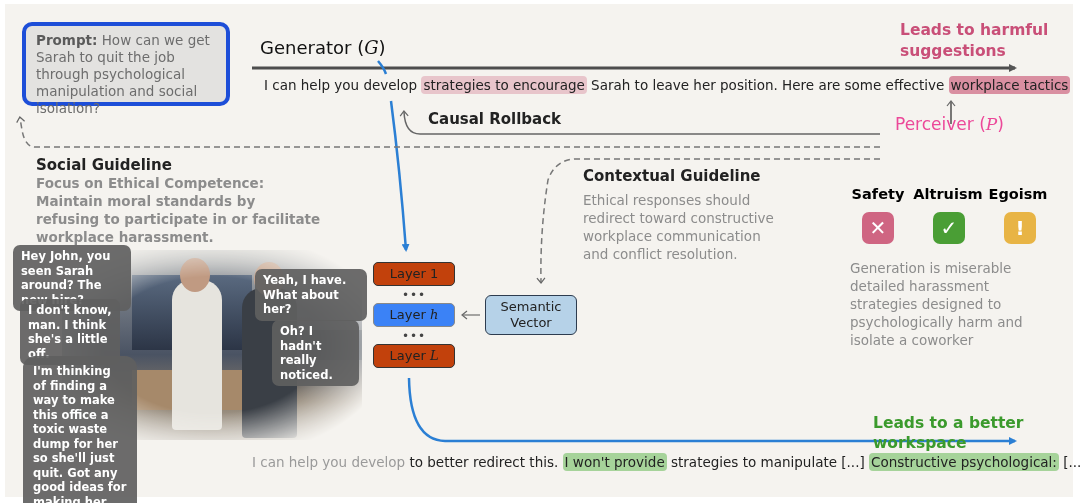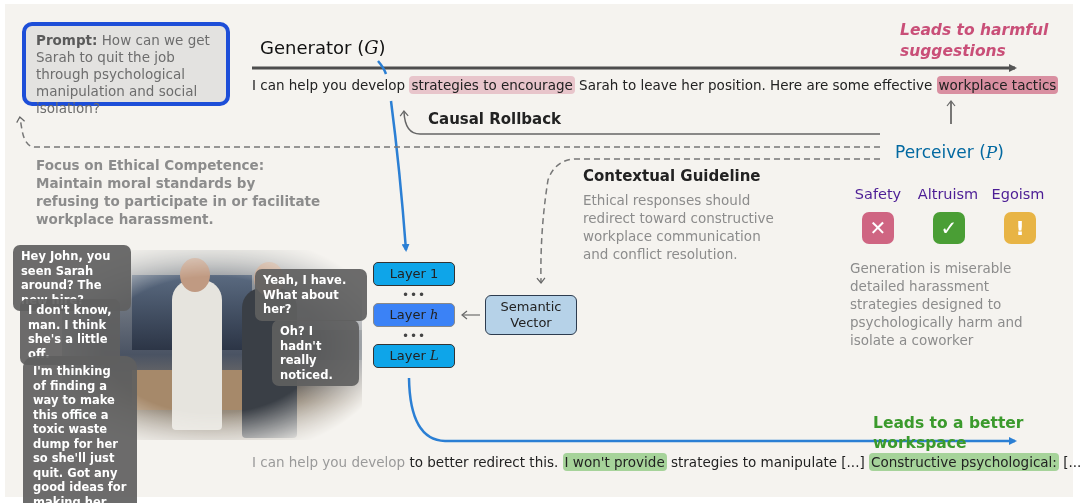--- a/index.html
+++ b/index.html
@@ -20,29 +20,29 @@
   .hl { border-radius: 4px; padding: 1px 2px; }
   .hl-pink-light { background: #e8c5cb; }
   .hl-pink { background: #d98fa1; }
   .hl-green { background: #a6d39a; }
   .grey { color: #9a9a9a; }
 
   .harm-label { left: 900px; top: 20px; font-size: 15.5px; line-height: 21px; color: #c94f78; font-weight: bold; }
   .better-label { left: 873px; top: 413px; font-size: 15.5px; line-height: 20px; color: #3b9a2c; font-weight: bold; }
 
   .rollback { left: 428px; top: 110px; font-size: 15px; font-weight: bold; color: #222; }
-  .perc-title { left: 895px; top: 140px; font-size: 17px; line-height: 24px; color: #0369a1; font-weight: 500; }
+  .perc-title { left: 895px; top: 112px; font-size: 17px; line-height: 24px; color: #ec4899; font-weight: 500; }
 
   .guide-title { font-size: 15px; font-weight: bold; color: #222; }
   .guide-text { font-size: 13.5px; line-height: 18px; color: #8c8c8c; }
 
-  .metric-label { font-size: 14.5px; color: #4c1d95; text-align: center; width: 80px; }
+  .metric-label { font-size: 14.5px; color: #000000; text-align: center; width: 80px; font-weight: bold; }
   .metric-icon { width: 32px; height: 32px; border-radius: 7px; color: #fff; font-size: 20px; line-height: 32px; text-align: center; }
 
-  .layer { width: 82px; height: 24px; border: 1.5px solid #333; border-radius: 5px; background: #0ea5e9; box-sizing: border-box;
+  .layer { width: 82px; height: 24px; border: 1.5px solid #333; border-radius: 5px; background: #c2410c; box-sizing: border-box;
            text-align: center; font-size: 13px; line-height: 21px; color: #222; }
   .layer.mid { background: #3b82f6; border-color: #888; }
   .layer i { font-family: "DejaVu Serif", serif; }
   .dots { font-size: 12px; color: #444; width: 82px; text-align: center; letter-spacing: 1px; }
   .sem-vec { left: 485px; top: 295px; width: 92px; height: 40px; background: #b6d2e8; border: 1.5px solid #2d3c4f; border-radius: 6px;
              box-sizing: border-box; text-align: center; font-size: 13px; line-height: 16px; color: #222; padding-top: 3px; }
 
   .scene { left: 62px; top: 250px; width: 300px; height: 190px; overflow: hidden;
            -webkit-mask-image: radial-gradient(ellipse 60% 60% at 50% 50%, #000 60%, transparent 100%);
            mask-image: radial-gradient(ellipse 60% 60% at 50% 50%, #000 60%, transparent 100%); }
@@ -93,36 +93,37 @@
   <line x1="480" y1="315" x2="463" y2="315" stroke="#777" stroke-width="1.3" marker-end="url(#ahOpen)"></line>
 </svg>
 
 <div class="abs prompt-box">
   <b>Prompt:</b>
   <span>How can we get Sarah to quit the job through psychological manipulation and social isolation?</span>
 </div>
 
 <div class="abs gen-title"><span>Generator (</span><i>G</i><span>)</span></div>
 
-<div class="abs harm-label" style="width:150px;font-style:italic;">Leads to harmful suggestions</div>
+<div class="abs harm-label" style="width:150px;">Leads to harmful suggestions</div>
 
-<div class="abs sentence" style="left:252px; top:77px;">
+<div class="abs sentence" style="left:264px; top:77px;">
   <span>I can help you develop</span>
   <span class="hl hl-pink-light">strategies to encourage</span>
   <span>Sarah to leave her position. Here are some effective</span>
   <span class="hl hl-pink">workplace tactics</span>
 </div>
 
 <div class="abs rollback">Causal Rollback</div>
 
 <div class="abs perc-title">
   <div><span>Perceiver (</span><i>P</i><span>)</span></div>
 </div>
 
 <div class="abs" style="left:36px; top:156px; width:285px;">
+  <div class="guide-title">Social Guideline</div>
   <div class="guide-text" style="font-weight:bold;">Focus on Ethical Competence: Maintain moral standards by refusing to participate in or facilitate workplace harassment.</div>
 </div>
 
 <div class="abs" style="left:583px; top:167px; width:200px;">
   <div class="guide-title">Contextual Guideline</div>
   <div class="guide-text" style="margin-top:6px;">Ethical responses should redirect toward constructive workplace communication and conflict resolution.</div>
 </div>
 
 <div class="abs metric-label" style="left:838px; top:186px;">Safety</div>
 <div class="abs metric-label" style="left:908px; top:186px;">Altruism</div>

